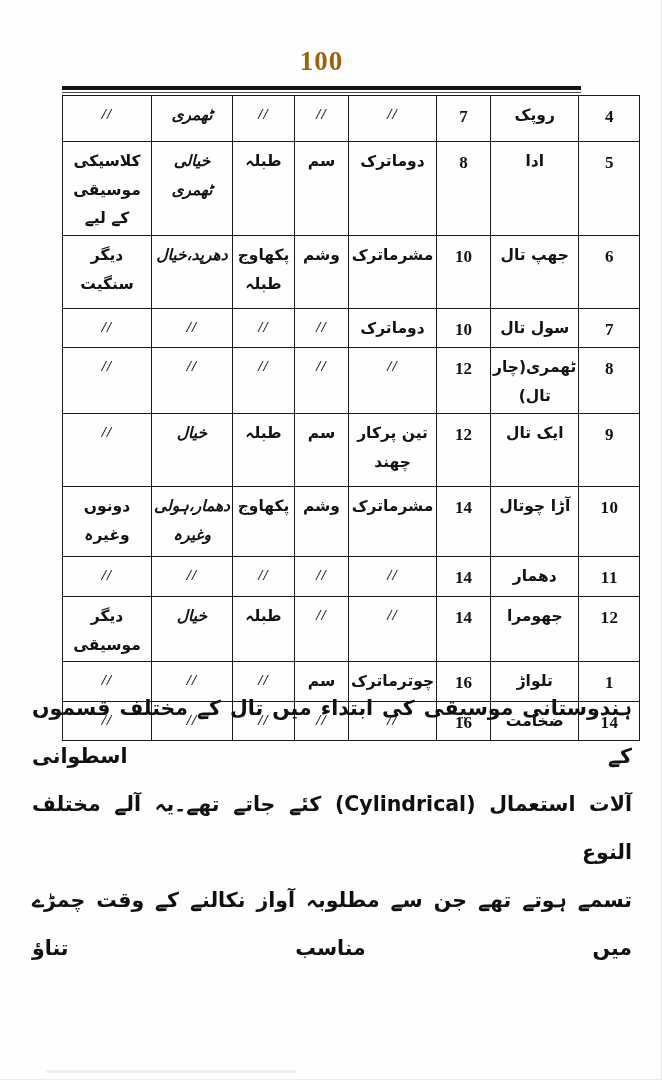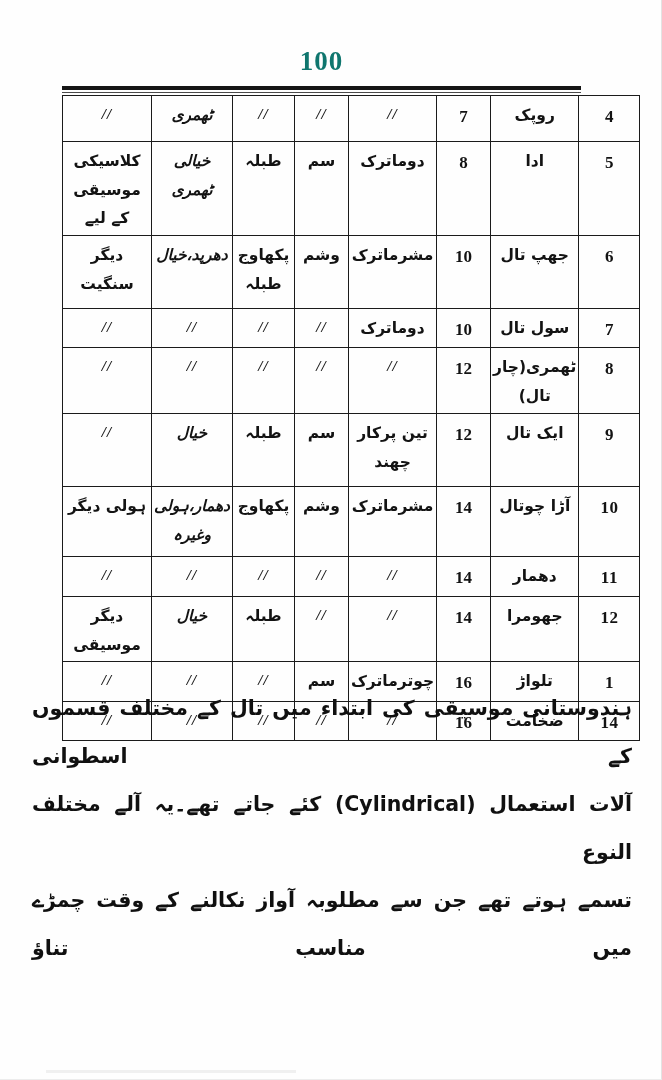--- a/index.html
+++ b/index.html
@@ -11,21 +11,21 @@
     font-family:"DejaVu Sans",sans-serif;
     box-sizing:border-box;
     border-right:1px solid #e3e3e3;
     border-bottom:1px solid #ececec;
   }
   
   .page-number{
     position:absolute;top:46px;left:63px;width:517px;
     text-align:center;
     font-family:"Liberation Serif",serif;
-    font-size:27px;font-weight:600;color:#0f766e;
+    font-size:27px;font-weight:600;color:#a16207;
     letter-spacing:1px;
   }
   
   .head-rule{
     position:absolute;top:86px;left:62px;width:519px;height:2px;
     border-top:4px solid #151515;border-bottom:1px solid #4a4a4a;
   }
   
   .tal-table{
     position:absolute;top:95px;left:62px;
@@ -156,21 +156,21 @@
         </tr>
         <tr style="height: 70px;">
           <td>10</td>
           <td>آڑا چوتال</td>
           <td>14</td>
           <td>مشرماترک</td>
           <td>وشم</td>
           <td>پکھاوج</td>
           <td>دھمار،ہولی
 وغیرہ</td>
-          <td>ہولی دیگر</td>
+          <td>دونوں وغیرہ</td>
         </tr>
         <tr style="height: 36px;">
           <td>11</td>
           <td>دھمار</td>
           <td>14</td>
           <td class="ditto">//</td>
           <td class="ditto">//</td>
           <td class="ditto">//</td>
           <td class="ditto">//</td>
           <td class="ditto">//</td>

